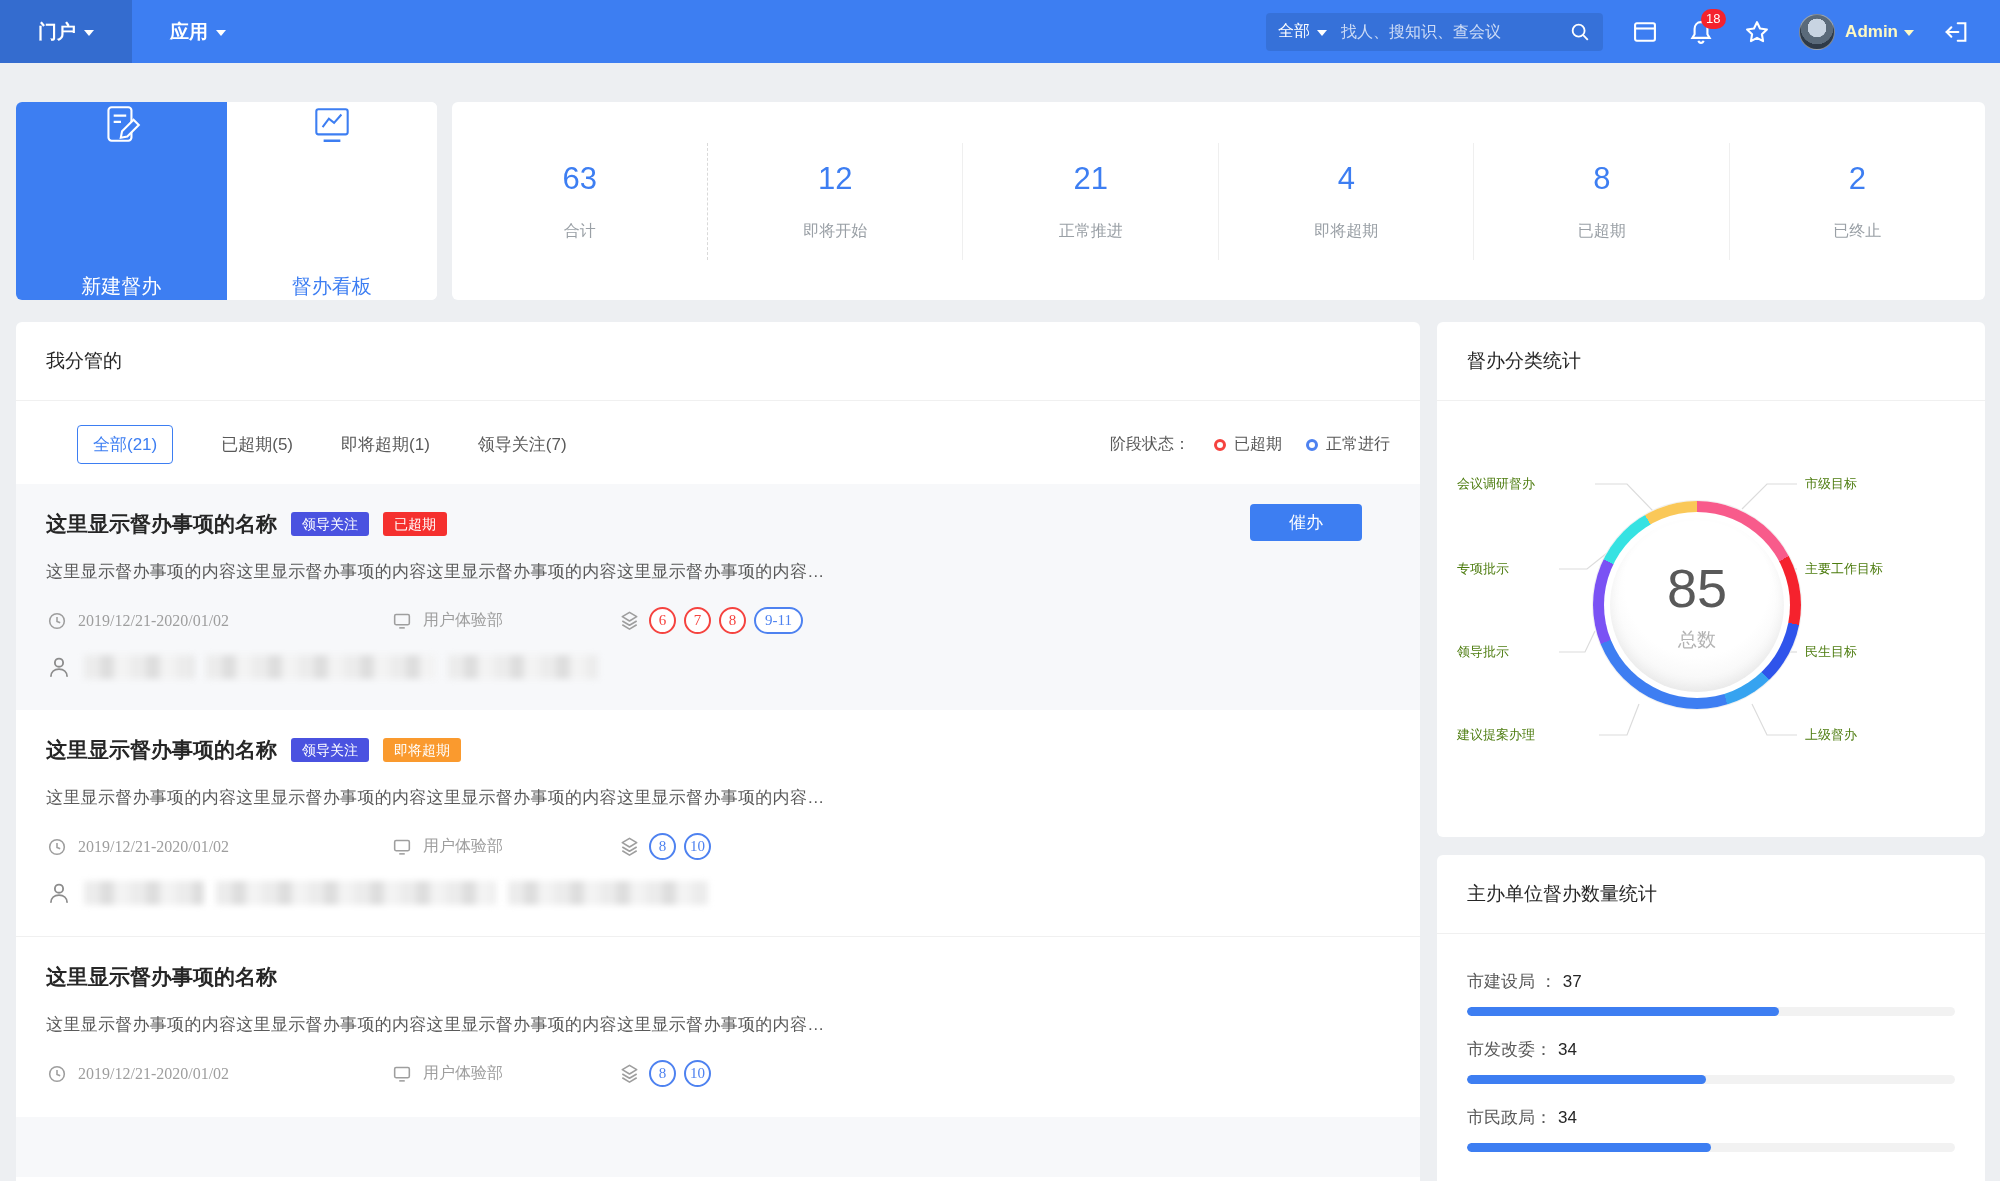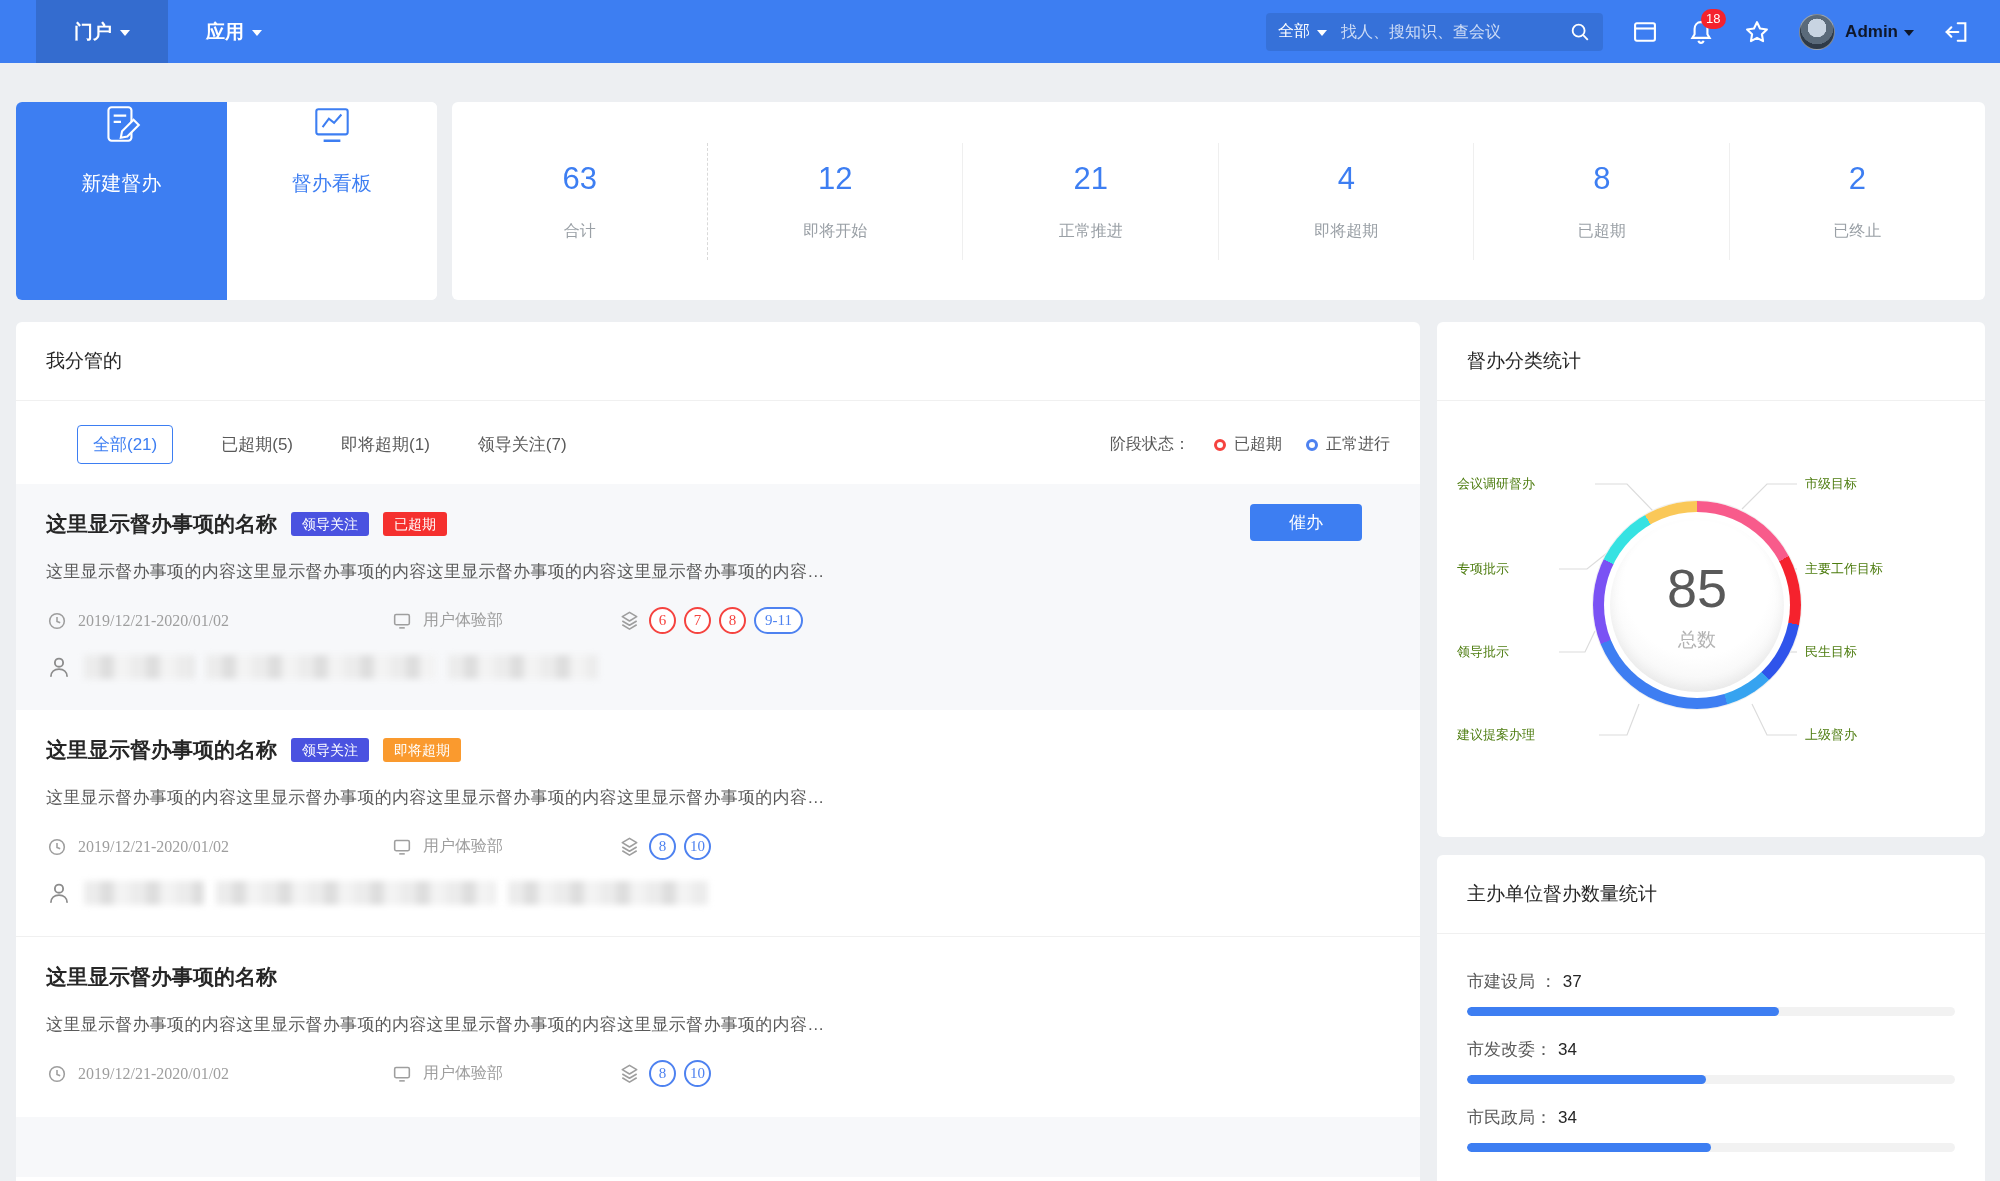--- a/index.html
+++ b/index.html
@@ -15,21 +15,21 @@
   
   .topbar {
     position:absolute; top:0; left:0; width:2000px; height:63px;
     background:#3D7EF2; display:flex; align-items:stretch;
   }
   .nav { display:flex; align-items:stretch; }
   .nav-item {
     display:flex; align-items:center; gap:8px; padding:0 38px;
     color:#fff; font-size:19px; font-weight:bold; cursor:pointer;
   }
-  .nav-item.active { background:rgba(0,0,0,.14);margin-left:36px; }
+  .nav-item.active { background:rgba(0,0,0,.14); }
   .caret {
     width:0; height:0; display:inline-block;
     border-left:5px solid transparent; border-right:5px solid transparent;
     border-top:6px solid currentColor; margin-top:2px;
   }
   .topbar-right {
     margin-left:auto; display:flex; align-items:center; gap:28px; padding-right:30px;
   }
   .searchbox {
     width:337px; height:38px; border-radius:4px; background:rgba(0,0,0,.10);
@@ -41,33 +41,33 @@
     color:#fff; font-size:16px; margin-left:14px;
     font-family:"Liberation Sans","DejaVu Sans",sans-serif;
   }
   .searchbox input::placeholder { color:rgba(255,255,255,.75); }
   .icon-btn { position:relative; color:#fff; cursor:pointer; }
   .badge-count {
     position:absolute; top:-9px; left:14px; min-width:24px; height:20px;
     background:#F5222D; color:#fff; font-size:13px; font-weight:normal;
     border-radius:10px; display:flex; align-items:center; justify-content:center; padding:0 5px;
   }
-  .user { display:flex; align-items:center; gap:10px; color:#0f172a; cursor:pointer; }
+  .user { display:flex; align-items:center; gap:10px; color:#fef9c3; cursor:pointer; }
   .avatar {
     width:36px; height:36px; border-radius:50%;
     background:radial-gradient(circle at 50% 38%, #c8d4e2 0 34%, #5a6a7a 35% 60%, #2e3a48 61%);
     border:1px solid rgba(255,255,255,.4); overflow:hidden;
   }
   .user-name { font-size:17px; font-weight:bold; display:flex; align-items:center; gap:6px; }
 
   
   .card { position:absolute; background:#fff; border-radius:6px; }
   .action-card { left:16px; top:102px; width:421px; height:198px; display:flex; overflow:hidden; }
   .tile {
-    flex:1; display:flex; flex-direction:column; align-items:center; justify-content:flex-start;
+    flex:1; display:flex; flex-direction:column; align-items:center; justify-content:space-between;
     gap:22px; cursor:pointer; font-size:20px;
   }
   .tile.blue { background:#3D7EF2; color:#fff; }
   .tile.white { background:#fff; color:#3D7EF2; }
 
   .stats-card { left:452px; top:102px; width:1533px; height:198px; display:flex; align-items:center; }
   .stat {
     flex:1; position:relative; display:flex; flex-direction:column; align-items:center;
     gap:24px; cursor:pointer;
   }

